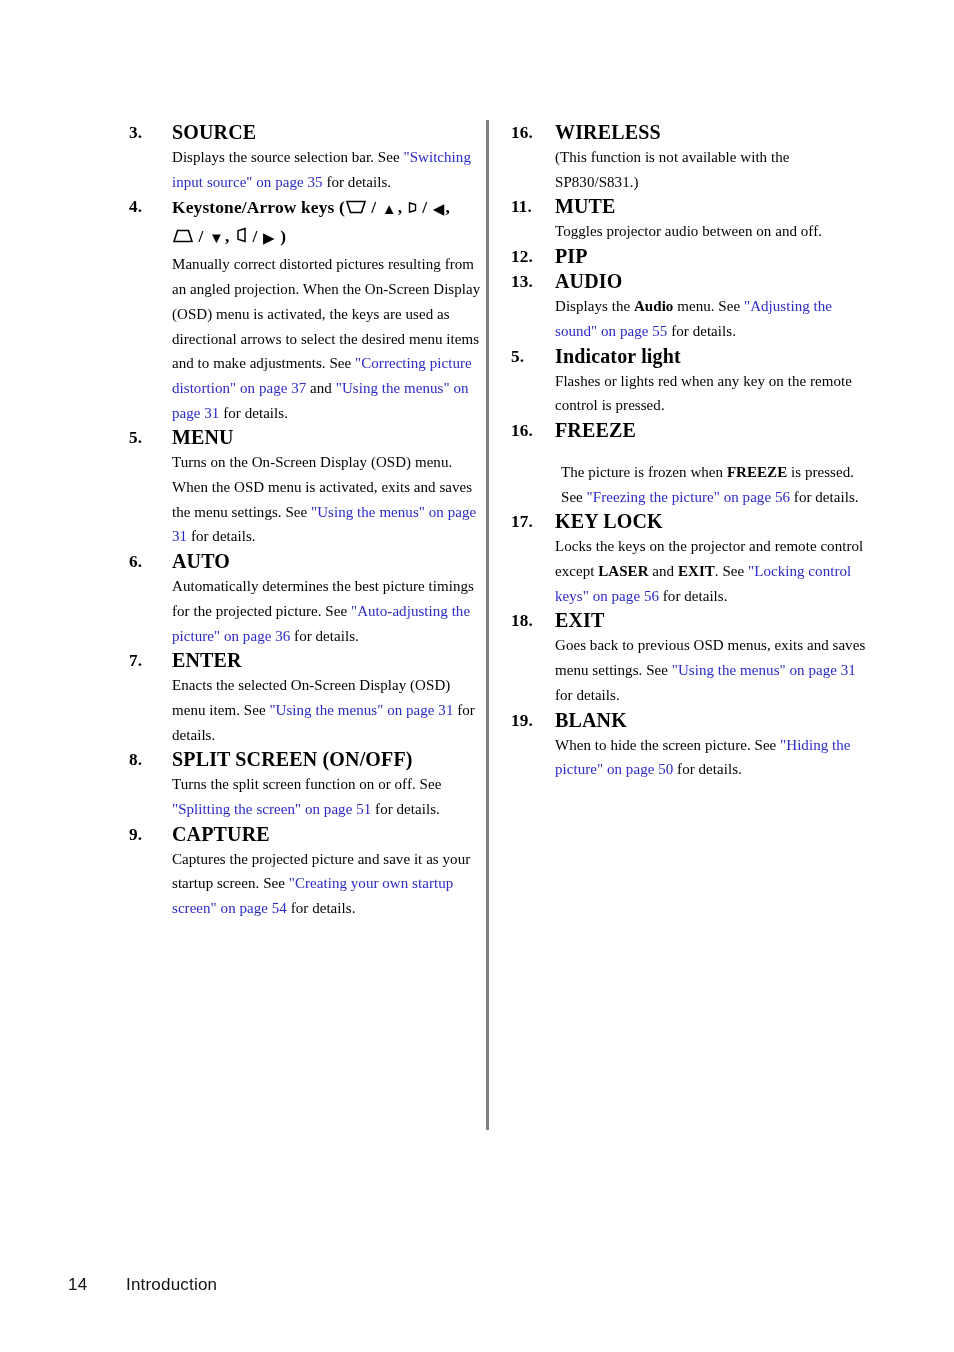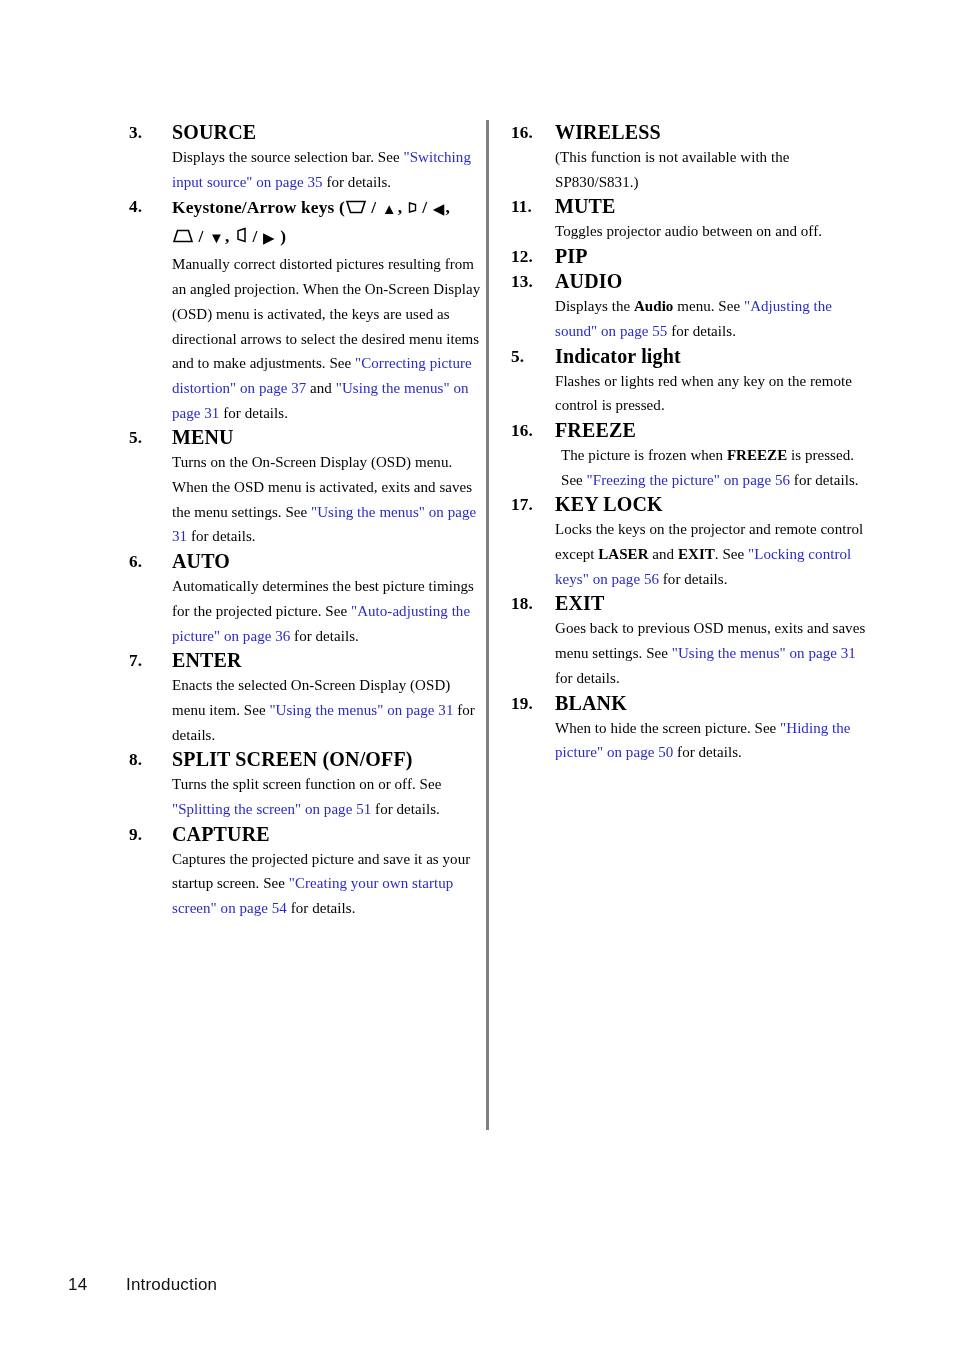--- a/index.html
+++ b/index.html
@@ -75,21 +75,21 @@
     white-space: normal;
   }
 
   .item-body {
     font-size: 15px;
     line-height: 24.7px;
     letter-spacing: 0.05px;
   }
 
   
-  .item.extra-indent .item-body { padding-left: 6px; }
+  .item.extra-indent .item-body { padding-left: 6px; margin-top: 17px; }
 
   .lnk { color: #2a2ac8; }
   .bd  { font-weight: bold; }
 
   
   .keys-line {
     font-weight: bold;
     font-size: 17.4px;
     line-height: 27px;
   }

